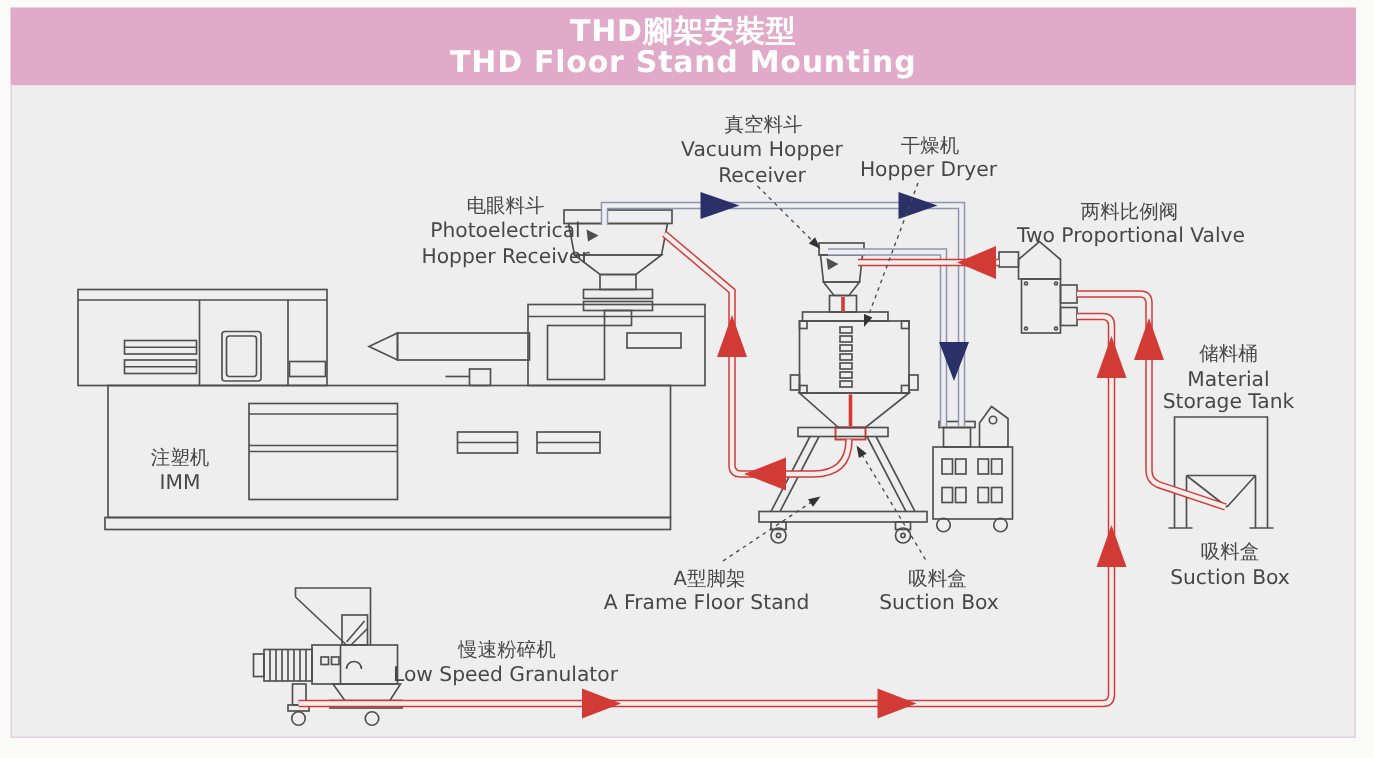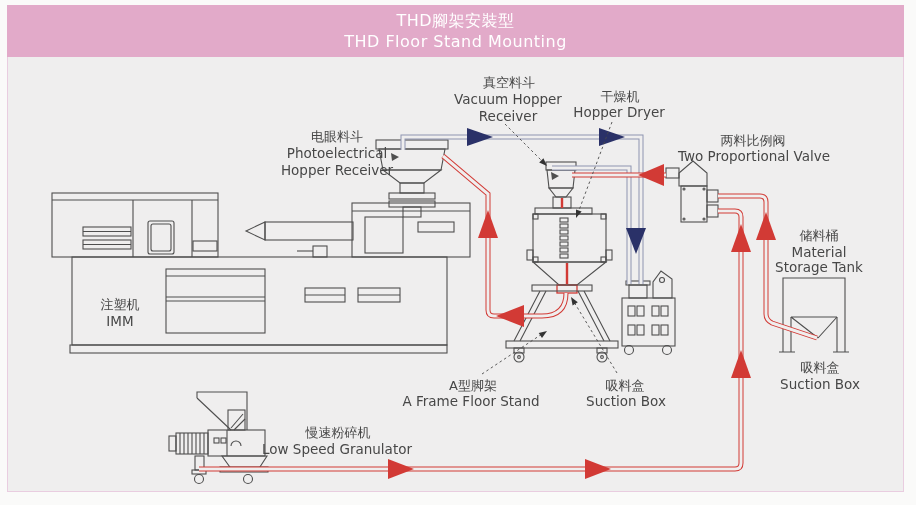--- a/index.html
+++ b/index.html
@@ -5,21 +5,21 @@
   :root{
     --header-bg:#e2aac9; --body-bg:#efeeee; --red:#d23a35; --navy:#2a3168;
     --pipe-blue:#8e94b0; --line-art:#4f4f4f; --text:#474747; --frame-border:#e9cde0;
     --page-bg:#fafaf9;
   }
   html,body{margin:0;padding:0;}
   .page{position:relative;width:916px;height:505px;background:var(--page-bg);
         font-family:"DejaVu Sans","Liberation Sans",sans-serif;overflow:hidden;}
   .hdr{position:absolute;left:7px;top:5px;width:897px;height:52px;background:var(--header-bg);
        display:flex;flex-direction:column;align-items:center;justify-content:center;
-       color:#ffffff;font-size:16px;font-weight:400;line-height:21px;letter-spacing:.5px;}
+       color:#ffffff;font-size:20px;font-weight:700;line-height:21px;letter-spacing:.5px;}
   .panel{position:absolute;left:7px;top:57px;width:895px;height:434px;background:var(--body-bg);
          border:1px solid var(--frame-border);border-top:none;}
   svg.diagram{position:absolute;left:0;top:0;}
   .la{stroke:var(--line-art);fill:none;stroke-width:1.1;}
   .laf{fill:var(--line-art);stroke:none;}
   .pipeR{stroke:var(--red);fill:none;stroke-width:5;}
   .pipeB{stroke:var(--pipe-blue);fill:none;stroke-width:5;}
   .core{stroke:var(--body-bg);fill:none;stroke-width:3;}
   .arrR{fill:var(--red);stroke:none;}
   .arrB{fill:var(--navy);stroke:none;}

